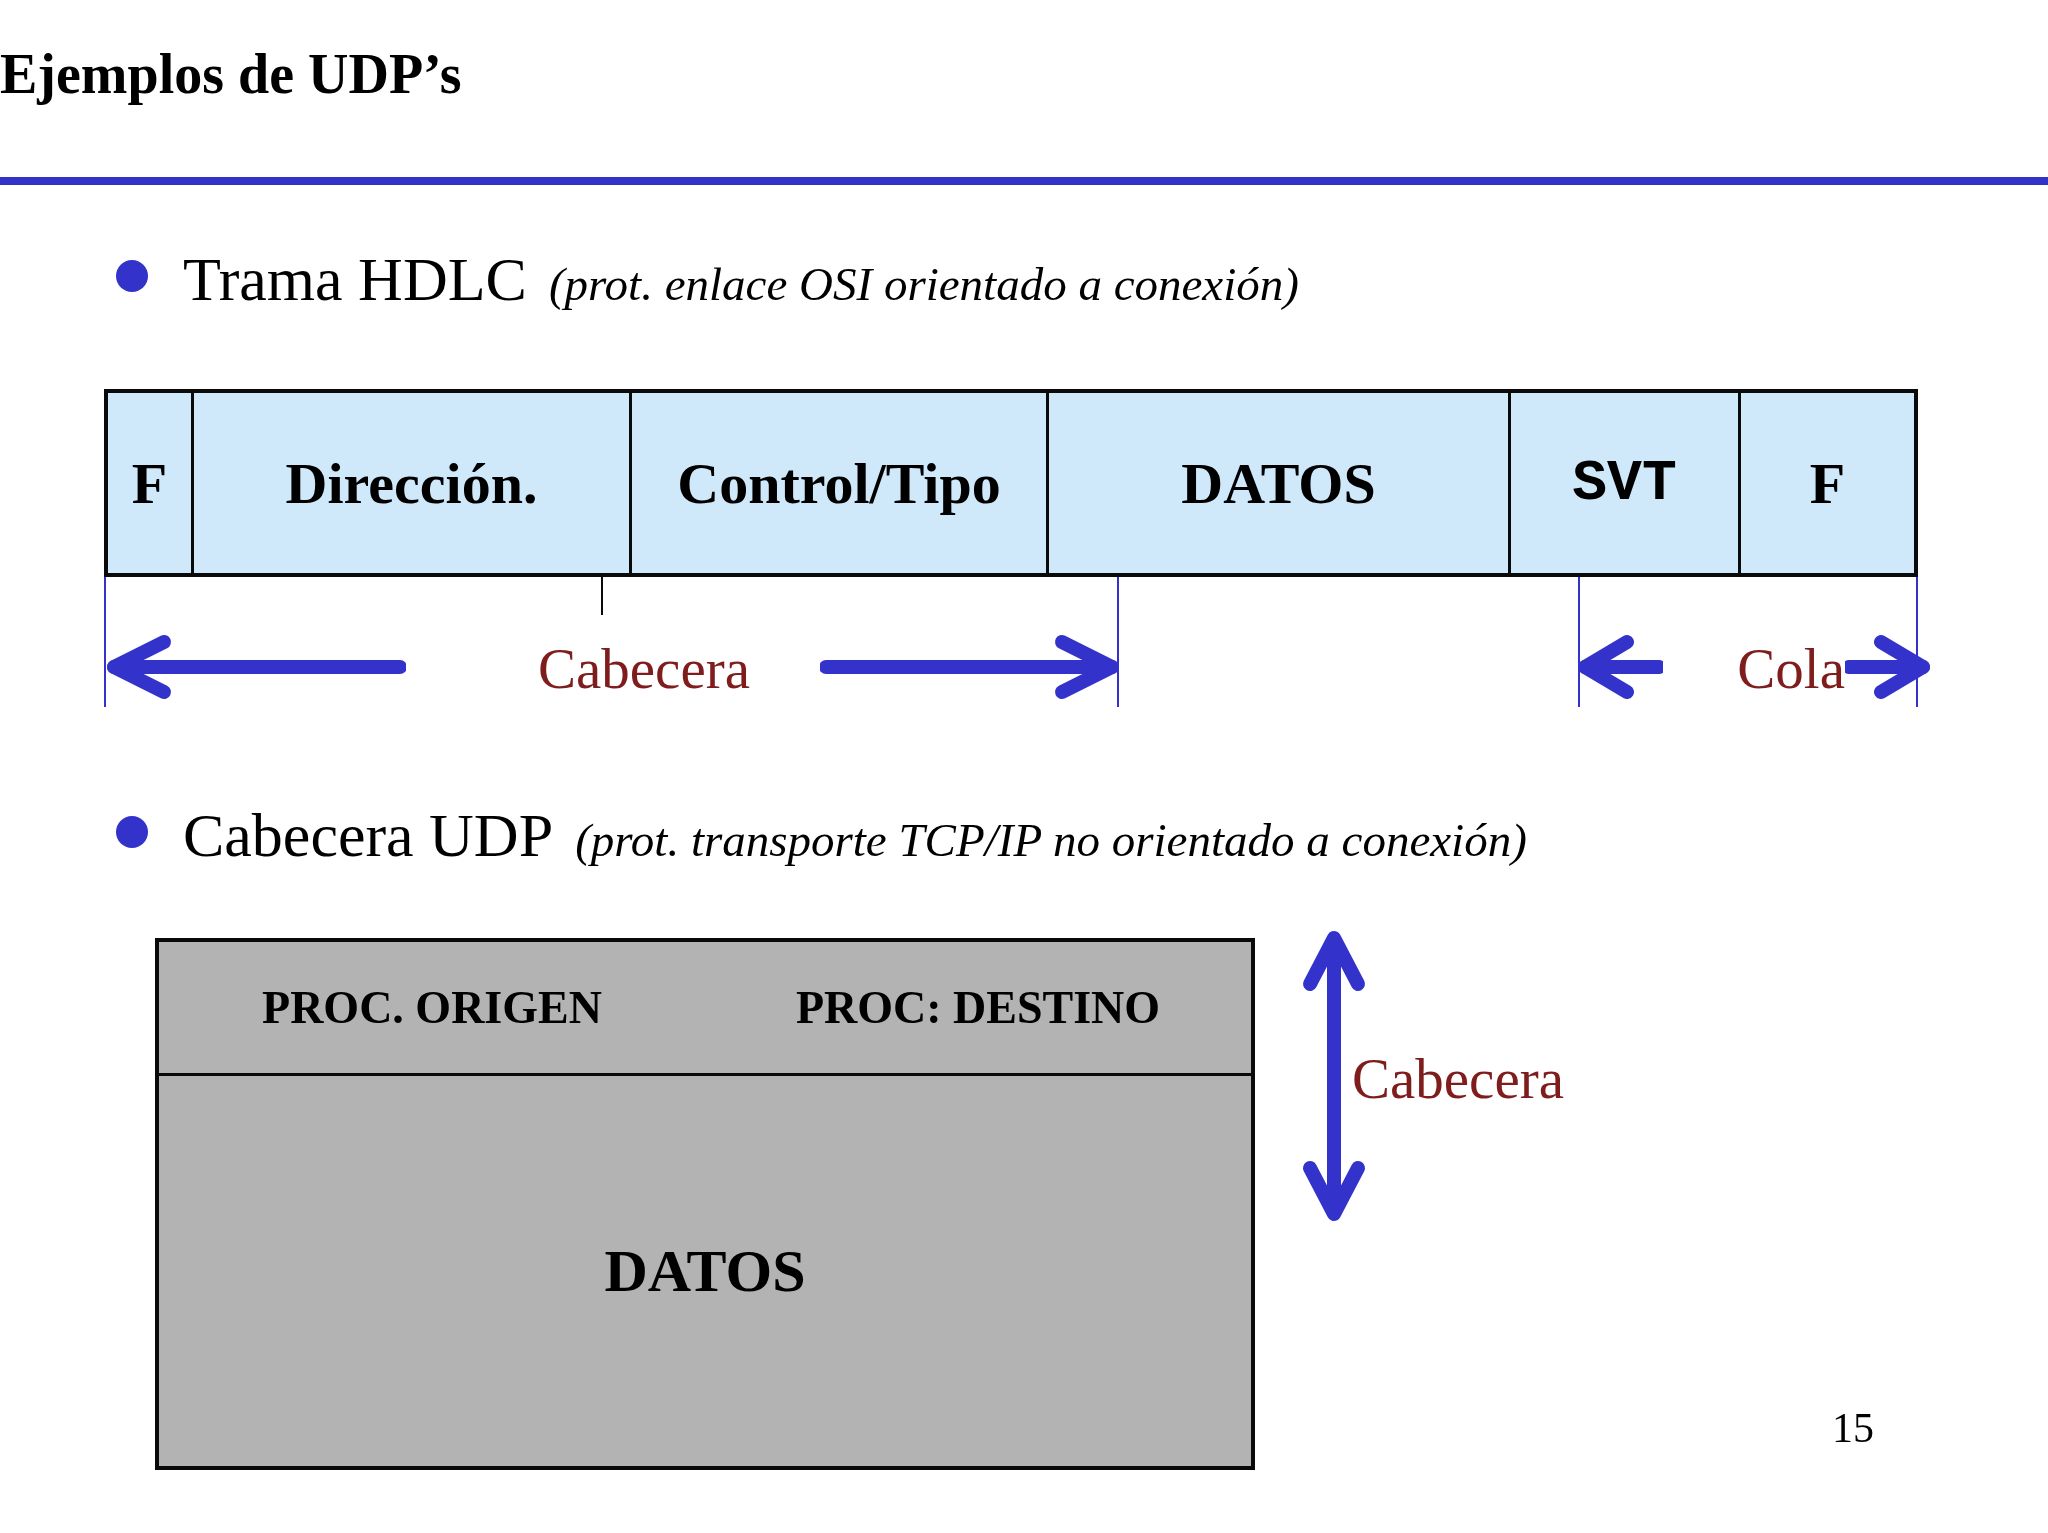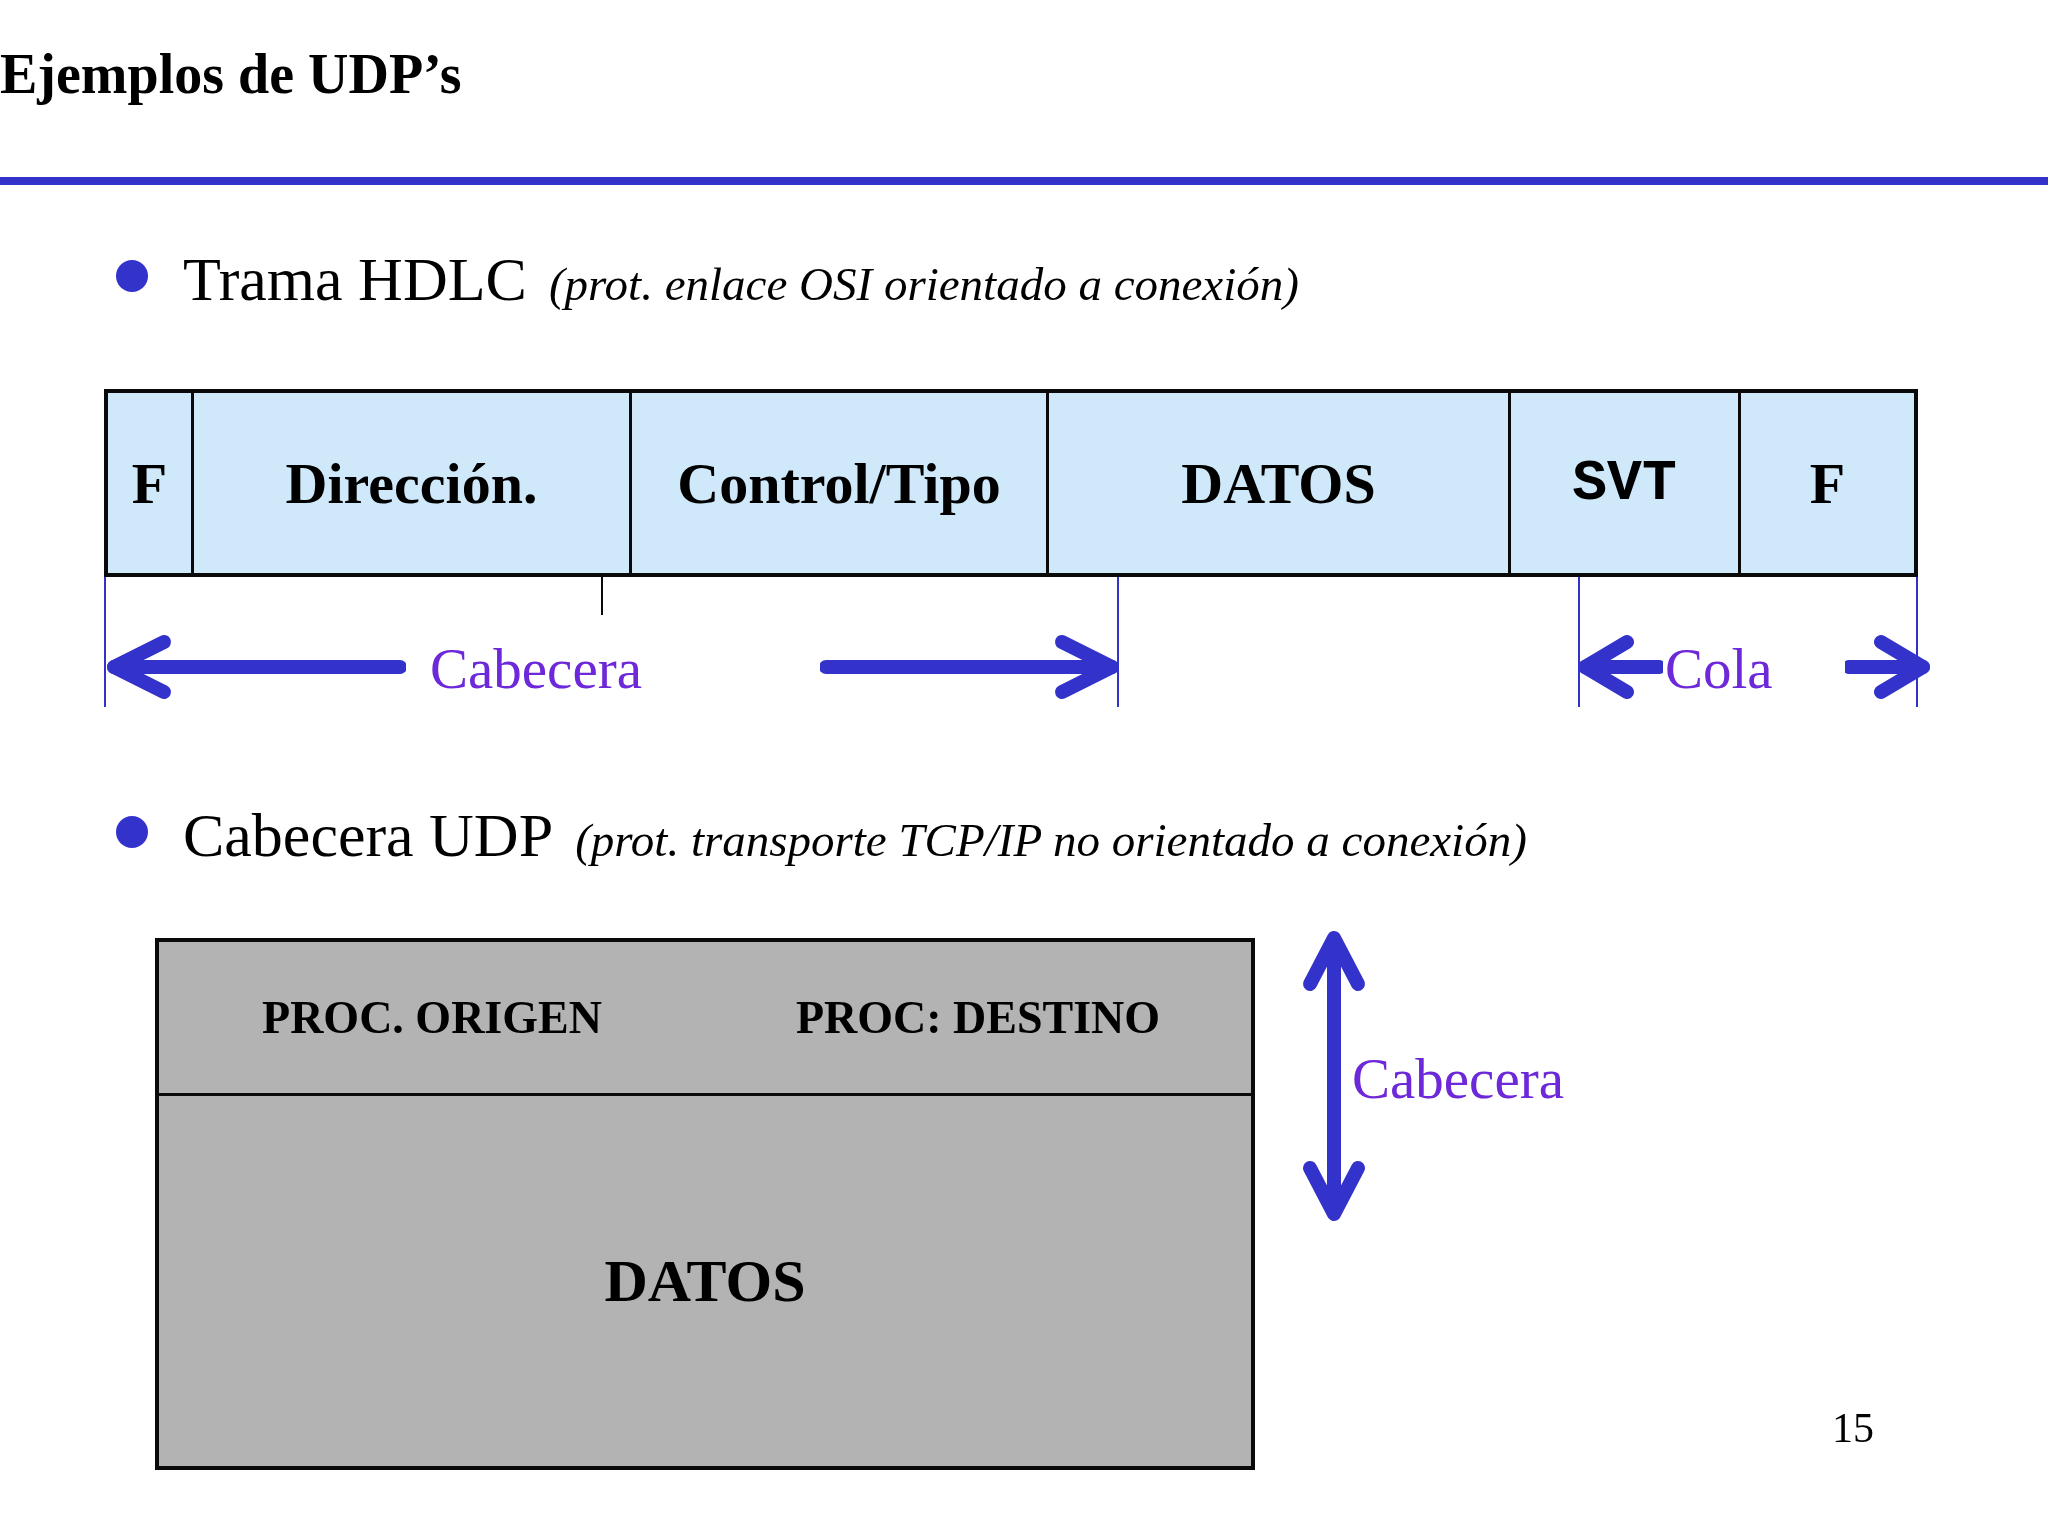--- a/index.html
+++ b/index.html
@@ -31,31 +31,31 @@
     background:#cfe9fa; border-right:3px solid #0a0a0a;
     display:flex; align-items:center; justify-content:center;
     font-weight:700; font-size:58px; box-sizing:border-box; white-space:nowrap;
   }
   .hdlc-cell:last-child { border-right:none; }
 
   .vline { width:2px; }
   .vline.blue { background:#3333cc; }
   .vline.black { background:#0a0a0a; }
 
-  .measure-label { color:#6d28d9; font-size:57px; text-align:left; white-space:nowrap; }
+  .measure-label { color:#7f1d1d; font-size:57px; text-align:right; white-space:nowrap; }
   .arrow-svg { stroke:#3333cc; fill:none; stroke-width:14; stroke-linecap:round; stroke-linejoin:round; }
 
   
   .udp-table {
     left:155px; top:938px; width:1100px; height:532px;
     border:4px solid #0a0a0a; box-sizing:border-box; background:#b3b3b3;
     display:flex; flex-direction:column;
   }
   .udp-row { display:flex; box-sizing:border-box; }
-  .udp-row1 { height:154px; border-bottom:3px solid #0a0a0a; }
+  .udp-row1 { height:134px; border-bottom:3px solid #0a0a0a; }
   .udp-row2 { height:136px; border-bottom:3px solid #0a0a0a; }
   .udp-row3 { flex:1; align-items:center; justify-content:center; }
   .udp-cell {
     flex:1; display:flex; align-items:center; justify-content:center;
     font-weight:700; font-size:46px; box-sizing:border-box; white-space:nowrap;
   }
   .udp-row2 .udp-cell:first-child { border-right:3px solid #0a0a0a; }
   .udp-datos { font-weight:700; font-size:60px; }
 
   .page-number { font-size:42px; }

